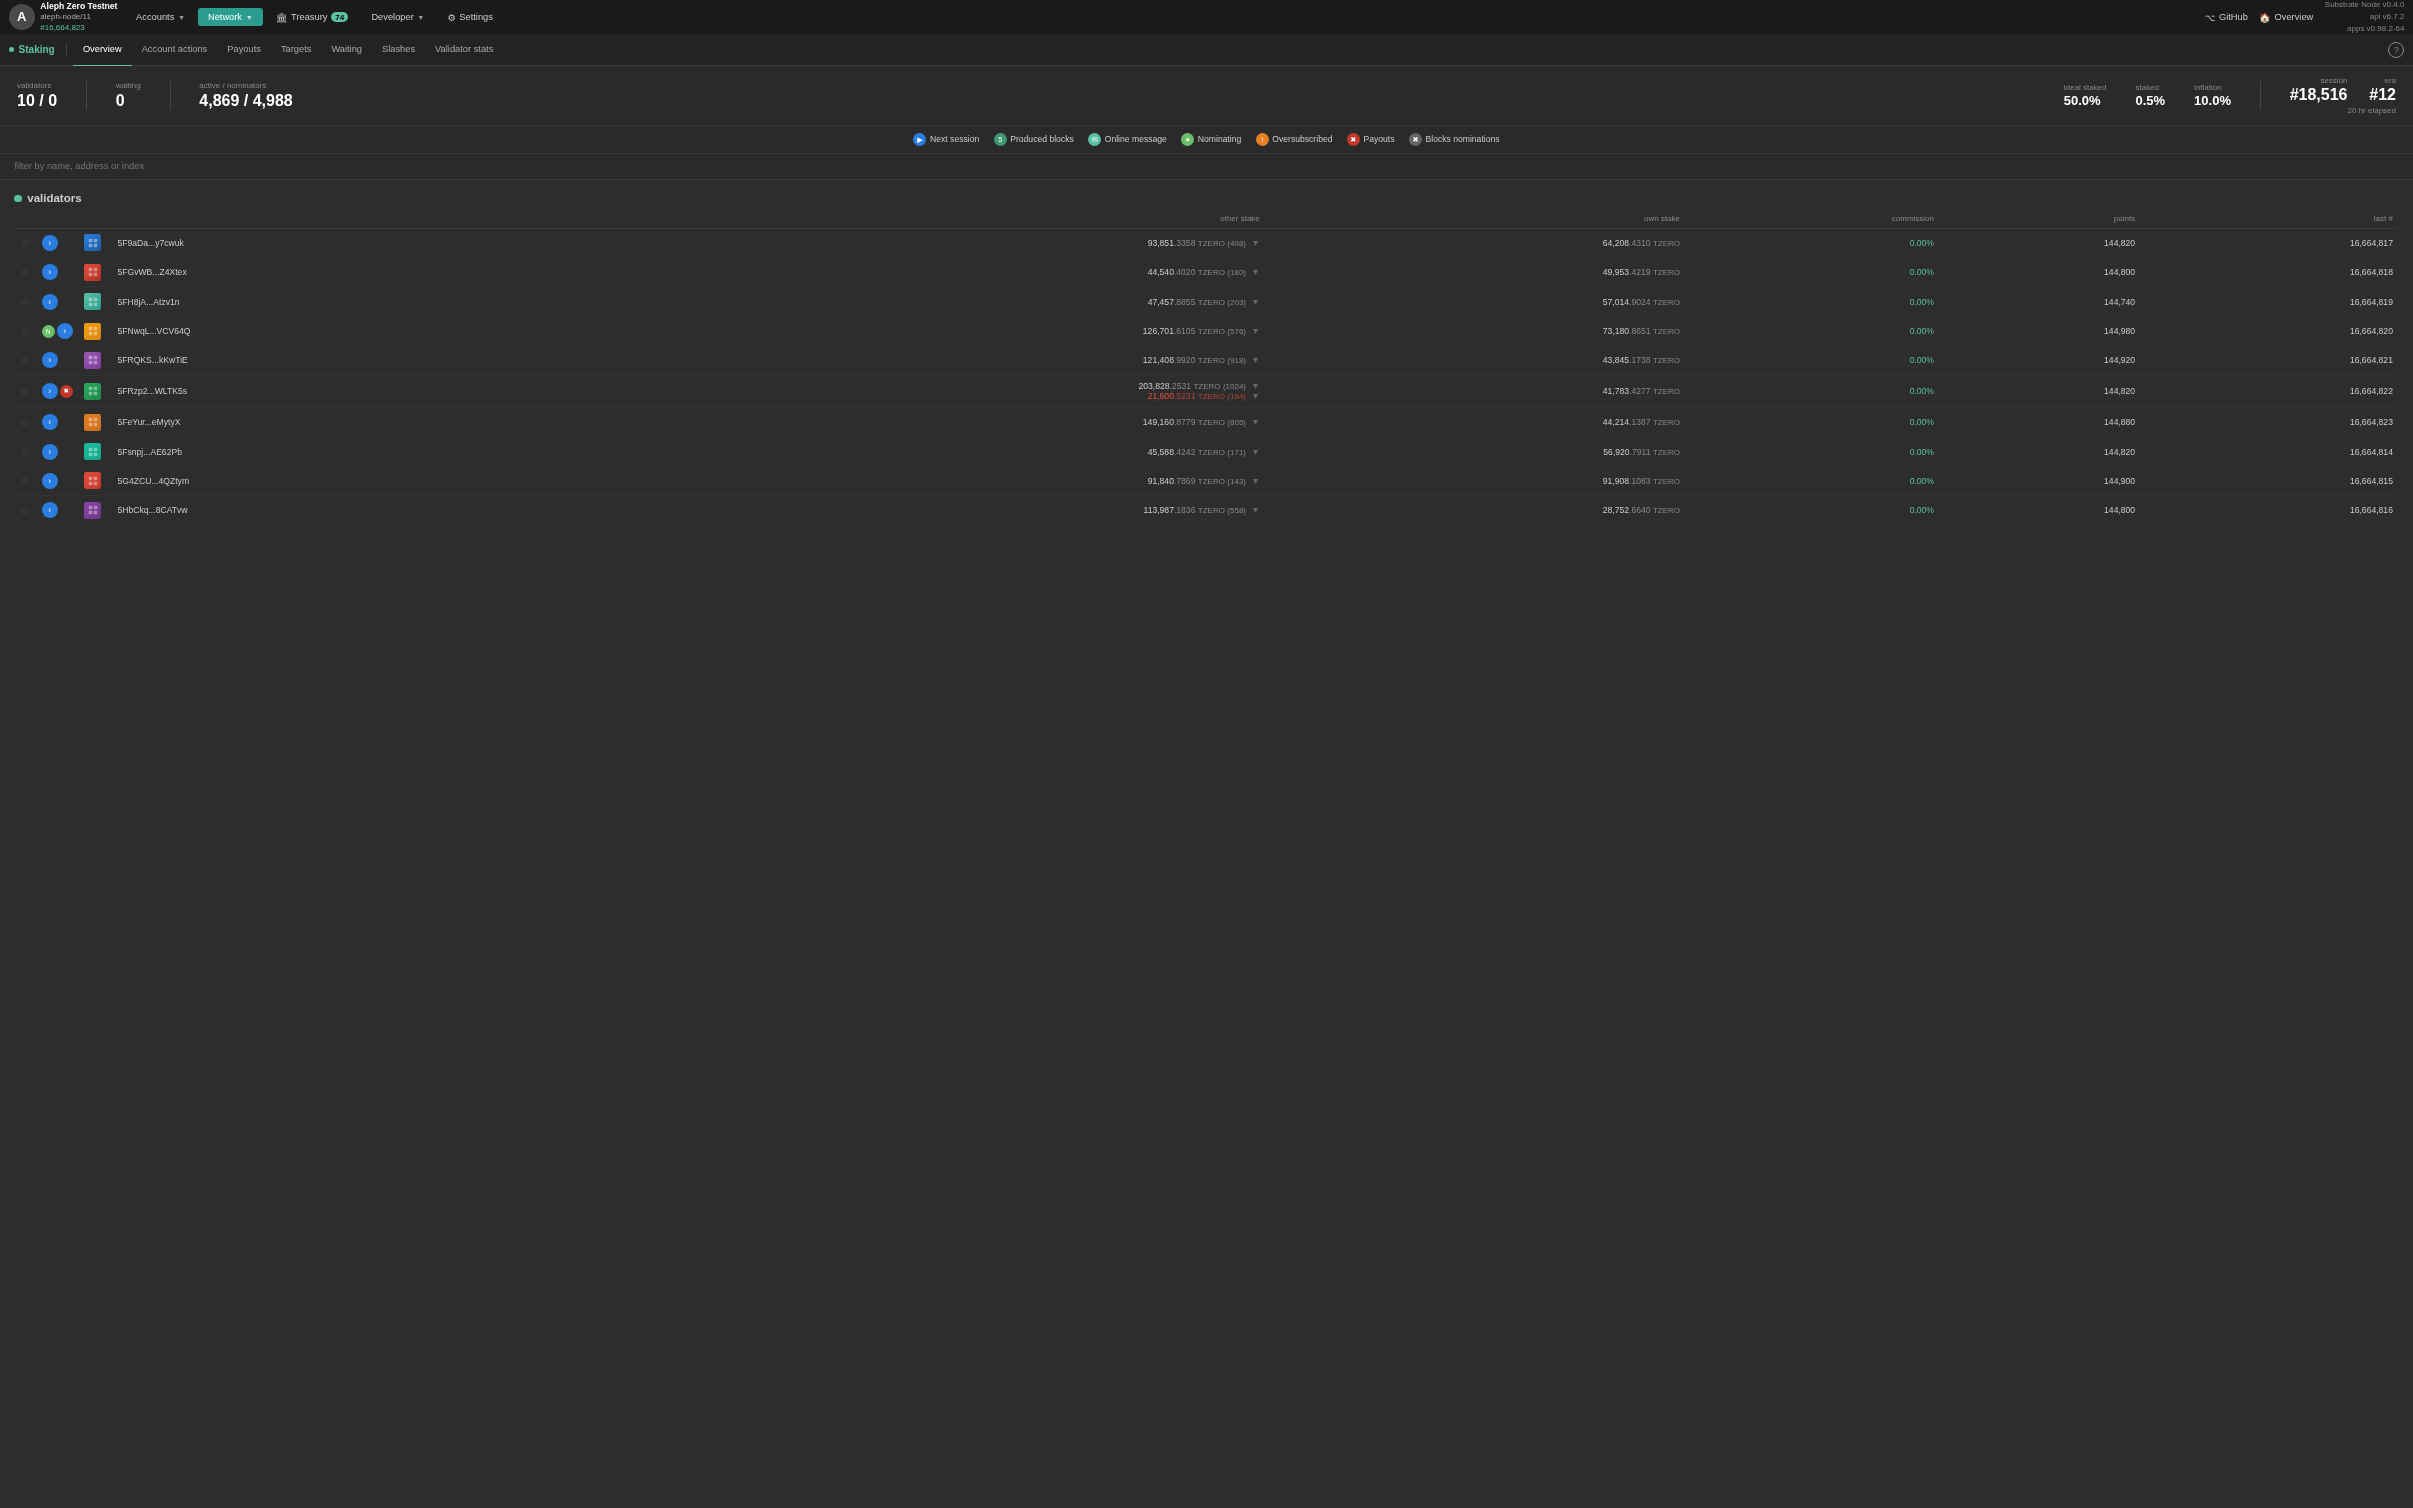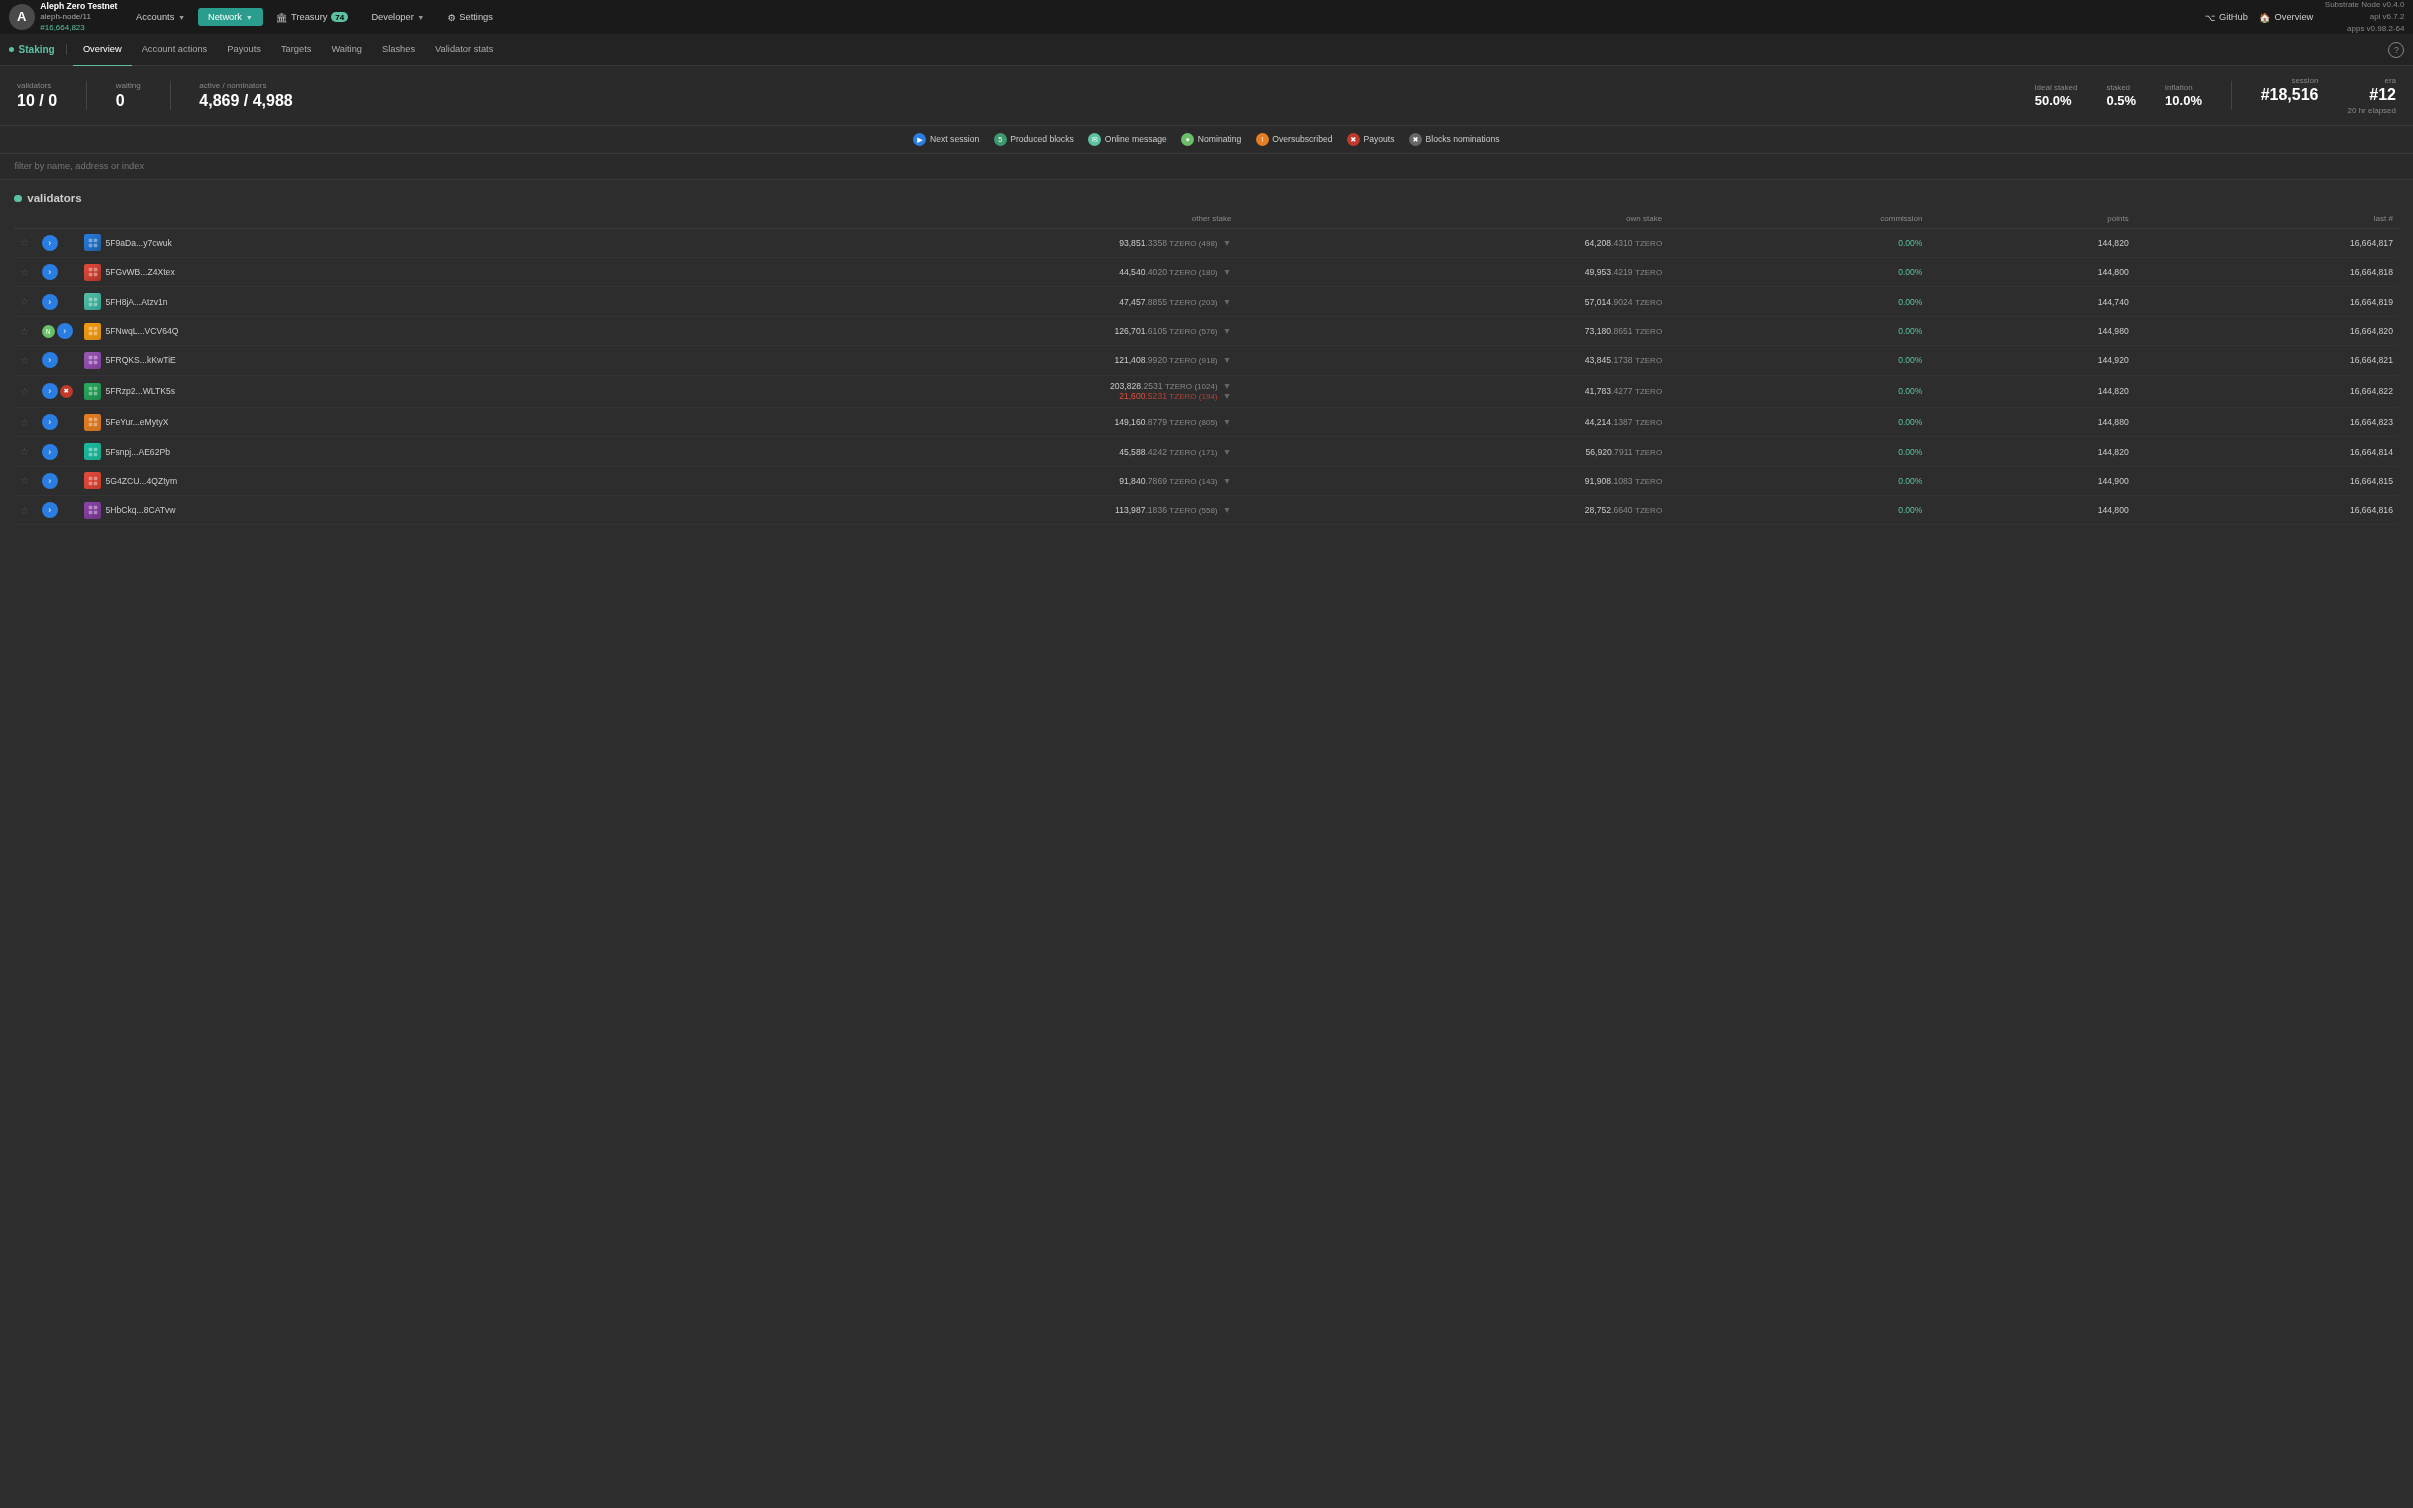--- a/index.html
+++ b/index.html
@@ -131,21 +131,21 @@
       background: #2a2a2a;
       padding: 10px 17px;
       gap: 29px;
       border-bottom: 0.7px solid #3a3a3a;
     }
     .stat-item { display: flex; flex-direction: column; gap: 1.4px; }
     .stat-label { font-size: 8px; color: #888; text-transform: lowercase; }
     .stat-value { font-size: 16px; font-weight: 600; color: #fff; }
     .stat-divider { width: 0.7px; height: 29px; background: #444; }
     .stat-right { margin-left: auto; display: flex; align-items: center; gap: 29px; }
-    .session-era { display: flex; gap: 29px; }
+    .session-era { display: flex; }
     .session-item { display: flex; flex-direction: column; align-items: flex-end; gap: 1.4px; }
     .session-label { font-size: 8px; color: #888; }
     .session-value { font-size: 16px; font-weight: 600; color: #fff; }
     .session-sub { font-size: 8px; color: #888; }
 
     
     .legend-bar {
       display: flex;
       align-items: center;
       justify-content: center;
@@ -261,21 +261,21 @@
       margin-right: 4.3px;
       vertical-align: middle;
       flex-shrink: 0;
     }
     .validator-name {
       vertical-align: middle;
       font-size: 8.6px;
       color: #ccc;
     }
     .name-cell {
-      display: flex; align-items: center; gap: 0;
+      display: flex; align-items: center; gap: 12px;
     }
 
     .stake-main { color: #ccc; }
     .stake-decimal { color: #888; }
     .stake-unit { color: #888; font-size: 8px; }
     .stake-count { color: #888; font-size: 8px; }
 
     .own-stake-main { color: #ccc; }
 
     .commission { color: #5bc0a4; }

